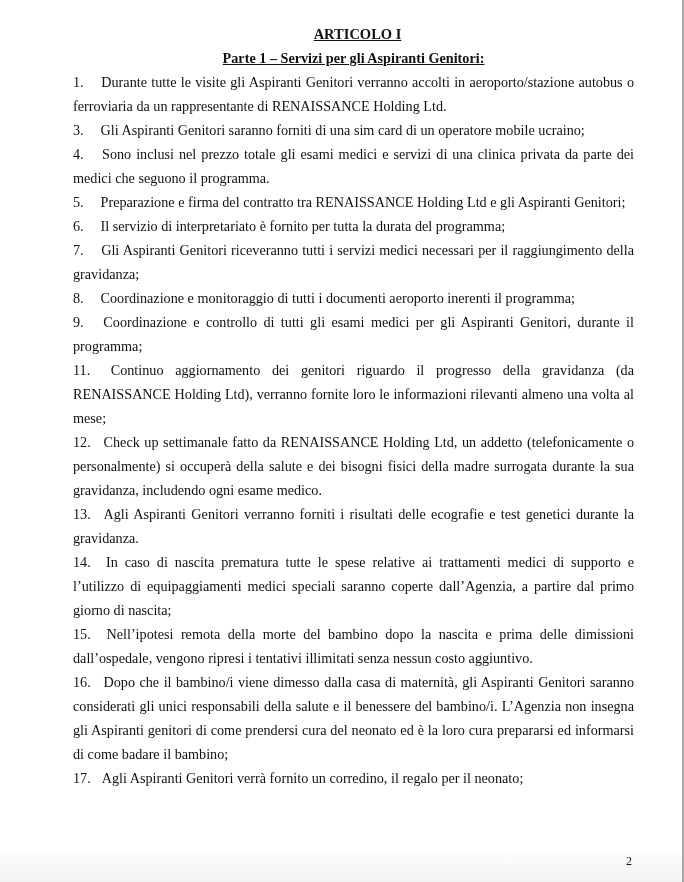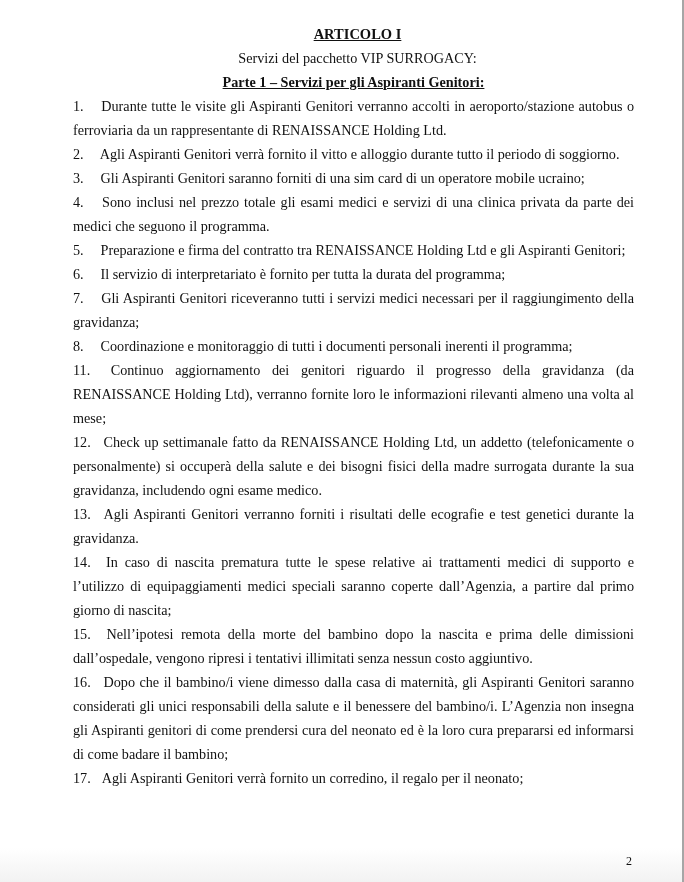--- a/index.html
+++ b/index.html
@@ -75,31 +75,30 @@
       font-size: 12px;
       color: #111111;
     }
   </style>
 </head>
 <body>
 
 <div class="page">
   <div class="content">
     <p class="title">ARTICOLO I</p>
-    <p class="subtitle">Servizi del pacchetto VIP SURROGACY:</p>
     <p class="part-heading">Parte 1 – Servizi per gli Aspiranti Genitori:</p>
     <ol class="items">
       <li><span class="num">1.</span> <span>Durante tutte le visite gli Aspiranti Genitori verranno accolti in aeroporto/stazione autobus o ferroviaria da un rappresentante di RENAISSANCE Holding Ltd.</span></li>
-      <li><span class="num">2.</span> <span>Agli Aspiranti Genitori verrà fornito il vitto e alloggio durante tutto il periodo di soggiorno.</span></li>
       <li><span class="num">3.</span> <span>Gli Aspiranti Genitori saranno forniti di una sim card di un operatore mobile ucraino;</span></li>
       <li><span class="num">4.</span> <span>Sono inclusi nel prezzo totale gli esami medici e servizi di una clinica privata da parte dei medici che seguono il programma.</span></li>
       <li><span class="num">5.</span> <span>Preparazione e firma del contratto tra RENAISSANCE Holding Ltd e gli Aspiranti Genitori;</span></li>
       <li><span class="num">6.</span> <span>Il servizio di interpretariato è fornito per tutta la durata del programma;</span></li>
       <li><span class="num">7.</span> <span>Gli Aspiranti Genitori riceveranno tutti i servizi medici necessari per il raggiungimento della gravidanza;</span></li>
-      <li><span class="num">8.</span> <span>Coordinazione e monitoraggio di tutti i documenti personali inerenti il programma;</span></li>
+      <li><span class="num">8.</span> <span>Coordinazione e monitoraggio di tutti i documenti aeroporto inerenti il programma;</span></li>
+      <li><span class="num">9.</span> <span>Coordinazione e controllo di tutti gli esami medici per gli Aspiranti Genitori, durante il programma;</span></li>
       <li><span class="num wide">11.</span> <span>Continuo aggiornamento dei genitori riguardo il progresso della gravidanza (da RENAISSANCE Holding Ltd), verranno fornite loro le informazioni rilevanti almeno una volta al mese;</span></li>
       <li><span class="num wide">12.</span> <span>Check up settimanale fatto da RENAISSANCE Holding Ltd, un addetto (telefonicamente o personalmente) si occuperà della salute e dei bisogni fisici della madre surrogata durante la sua gravidanza, includendo ogni esame medico.</span></li>
       <li><span class="num wide">13.</span> <span>Agli Aspiranti Genitori verranno forniti i risultati delle ecografie e test genetici durante la gravidanza.</span></li>
       <li><span class="num wide">14.</span> <span>In caso di nascita prematura tutte le spese relative ai trattamenti medici di supporto e l’utilizzo di equipaggiamenti medici speciali saranno coperte dall’Agenzia, a partire dal primo giorno di nascita;</span></li>
       <li><span class="num wide">15.</span> <span>Nell’ipotesi remota della morte del bambino dopo la nascita e prima delle dimissioni dall’ospedale, vengono ripresi i tentativi illimitati senza nessun costo aggiuntivo.</span></li>
       <li><span class="num wide">16.</span> <span>Dopo che il bambino/i viene dimesso dalla casa di maternità, gli Aspiranti Genitori saranno considerati gli unici responsabili della salute e il benessere del bambino/i. L’Agenzia non insegna gli Aspiranti genitori di come prendersi cura del neonato ed è la loro cura prepararsi ed informarsi di come badare il bambino;</span></li>
       <li><span class="num wide">17.</span> <span>Agli Aspiranti Genitori verrà fornito un corredino, il regalo per il neonato;</span></li>
 
     </ol>
   </div>

